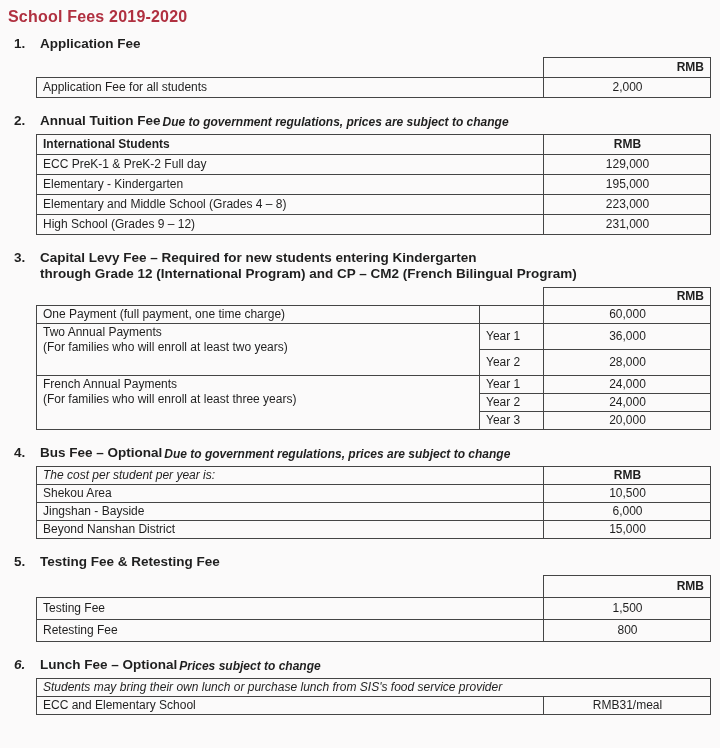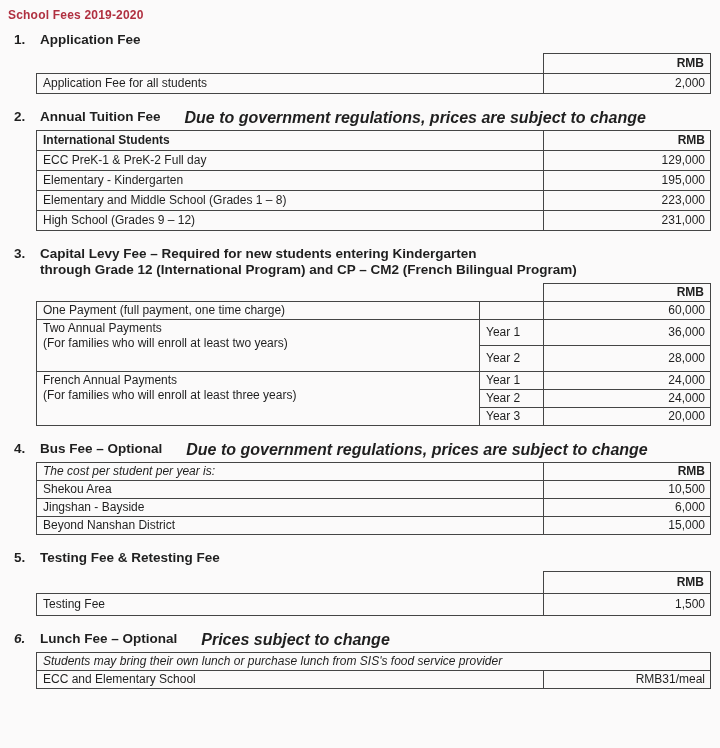--- a/index.html
+++ b/index.html
@@ -8,41 +8,41 @@
     width: 720px; height: 748px;
     background: #fbfafa;
     font-family: "Liberation Sans", "DejaVu Sans", sans-serif;
     color: #1f1f1f;
     overflow: hidden;
   }
   .page { padding-top: 6px; }
 
   .doc-title {
     margin: 2px 0 10px 8px;
-    font-size: 12px;
+    font-size: 16px;
     font-weight: bold;
     color: #b03040;
     letter-spacing: 0.2px;
   }
 
   .section { margin-bottom: 15px; }
 
   .sec-head {
     display: flex;
     margin: 0 0 5px 14px;
     font-size: 13.5px;
     font-weight: bold;
     line-height: 16px;
   }
   .sec-num { width: 26px; flex: 0 0 26px; }
   .sec-note {
     font-style: italic;
-    font-size: 16px;
+    font-size: 12px;
     font-weight: bold;
-    margin-left: 24px;
+    margin-left: 2px;
     align-self: baseline;
     position: relative;
     top: 1px;
   }
   .sec-num.italic { font-style: italic; }
 
   table.fee {
     border-collapse: collapse;
     table-layout: fixed;
     margin-left: 36px;
@@ -51,21 +51,21 @@
     line-height: 15px;
   }
   table.fee td {
     border: 1px solid #454545;
     padding: 2px 6px;
     height: 19px;
     overflow: hidden;
     white-space: nowrap;
   }
   table.fee td.val {
-    text-align: right;
+    text-align: center;
     padding-right: 5px;
   }
   table.fee td.hdr { font-weight: bold; }
   table.fee td.it { font-style: italic; }
 
   
   td.ghost { border: none !important; background: transparent; }
   td.rmb-head { font-weight: bold; text-align: right; padding-right: 5px; }
 
   
@@ -122,21 +122,21 @@
       </tr>
       <tr>
         <td>ECC PreK-1 &amp; PreK-2 Full day</td>
         <td class="val">129,000</td>
       </tr>
       <tr>
         <td>Elementary - Kindergarten</td>
         <td class="val">195,000</td>
       </tr>
       <tr>
-        <td>Elementary and Middle School (Grades 1 – 8)</td>
+        <td>Elementary and Middle School (Grades 4 – 8)</td>
         <td class="val">223,000</td>
       </tr>
       <tr>
         <td>High School (Grades 9 – 12)</td>
         <td class="val">231,000</td>
       </tr>
     </tbody>
       </table>
   </div>
 
@@ -240,20 +240,24 @@
         </colgroup>
       <tbody>
           <tr>
         <td class="ghost"></td>
         <td class="rmb-head">RMB</td>
       </tr>
       <tr>
         <td>Testing Fee</td>
         <td class="val">1,500</td>
       </tr>
+      <tr>
+        <td>Retesting Fee</td>
+        <td class="val">800</td>
+      </tr>
     </tbody>
       </table>
   </div>
 
   <div class="section">
     <div class="sec-head">
       <span class="sec-num italic">6.</span>
       <span class="sec-title">Lunch Fee – Optional</span>
       <span class="sec-note">Prices subject to change</span>
     </div>

